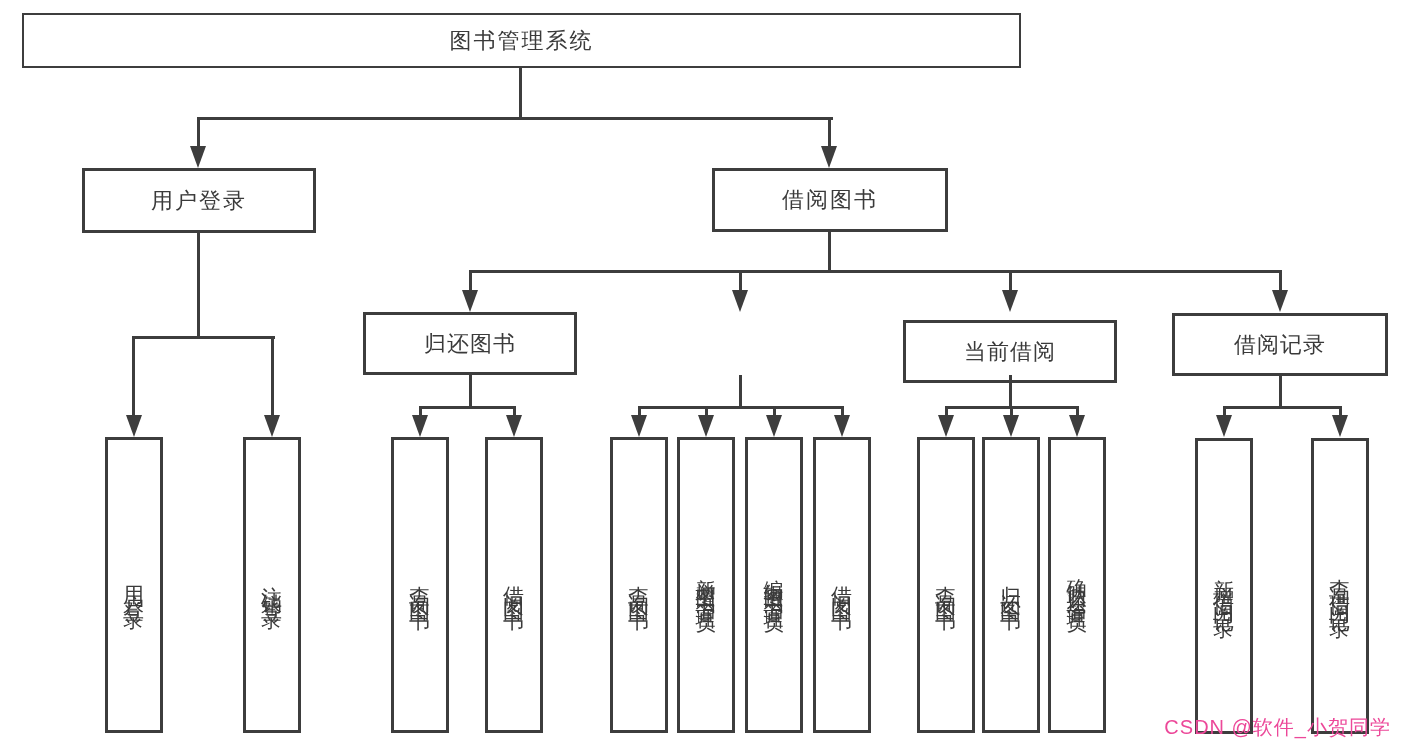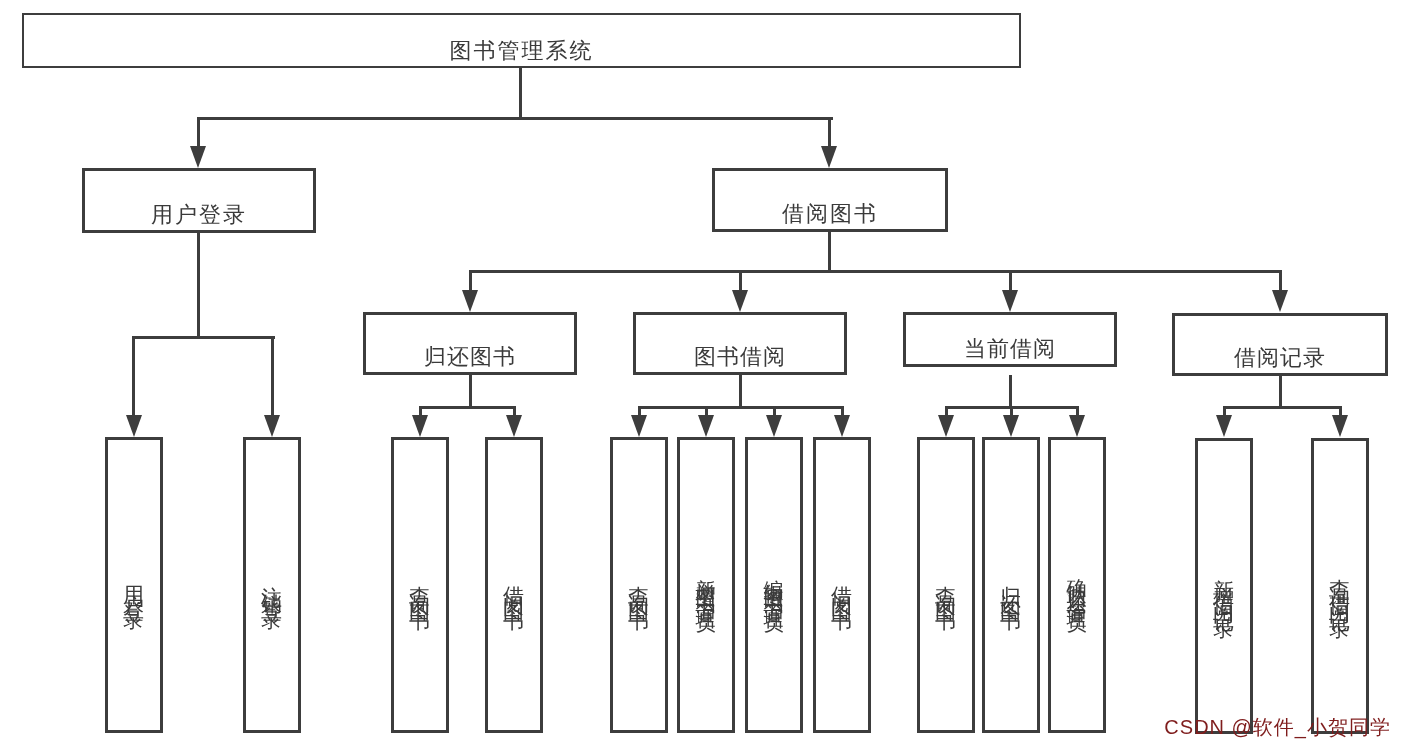--- a/index.html
+++ b/index.html
@@ -12,21 +12,21 @@
     position:relative;
     width:1405px;height:747px;
     background:#ffffff;
     overflow:hidden;
   }
   .box{
     position:absolute;
     border:3px solid var(--line);
     background:#ffffff;
     box-sizing:border-box;
-    display:flex;align-items:flex-end;justify-content:center;
+    display:flex;align-items:center;justify-content:center;
     color:var(--text);
   }
   .box.root{border-width:2px;font-size:22px;letter-spacing:2px;}
   .box.h2{font-size:22px;letter-spacing:2px;}
   .box.h3{font-size:22px;letter-spacing:1px;}
   .leaf{
     position:absolute;
     width:58px;height:296px;
     border:3px solid var(--line);
     background:#ffffff;
@@ -47,21 +47,21 @@
   .lv{width:3px;}
   .lh{height:3px;}
   .arr{
     position:absolute;width:0;height:0;
     border-left:8px solid transparent;
     border-right:8px solid transparent;
     border-top:22px solid var(--line);
   }
   .watermark{
     position:absolute;
-    color:#7f1d1d;
+    color:#ec4899;
     font-size:20px;
     letter-spacing:1px;
     white-space:nowrap;
   }
 </style>
 </head>
 <body>
 
 <div id="stage">
 
@@ -97,24 +97,21 @@
   <div class="lv" style="left:739px;top:270px;height:22px;"></div>
   <div class="arr" style="left:732px;top:290px;"></div>
   <div class="lv" style="left:1009px;top:270px;height:22px;"></div>
   <div class="arr" style="left:1002px;top:290px;"></div>
   <div class="lv" style="left:1279px;top:270px;height:22px;"></div>
   <div class="arr" style="left:1272px;top:290px;"></div>
 
   <div class="box h3" style="left:363px;top:312px;width:214px;height:63px;">
     <span>归还图书</span>
   </div>
-  <div class="box h3" style="left:633px;top:312px;width:214px;height:63px;">
-    <span>图书借阅</span>
-  </div>
-  <div class="box h3" style="left:903px;top:312px;width:214px;height:55px;">
+  <div class="box h3" style="left:903px;top:320px;width:214px;height:63px;">
     <span>当前借阅</span>
   </div>
   <div class="box h3" style="left:1172px;top:313px;width:216px;height:63px;">
     <span>借阅记录</span>
   </div>
 
   <div class="lv" style="left:469px;top:375px;height:34px;"></div>
   <div class="lh" style="left:419px;top:406px;width:97px;"></div>
   <div class="lv" style="left:419px;top:406px;height:11px;"></div>
   <div class="arr" style="left:412px;top:415px;"></div>

